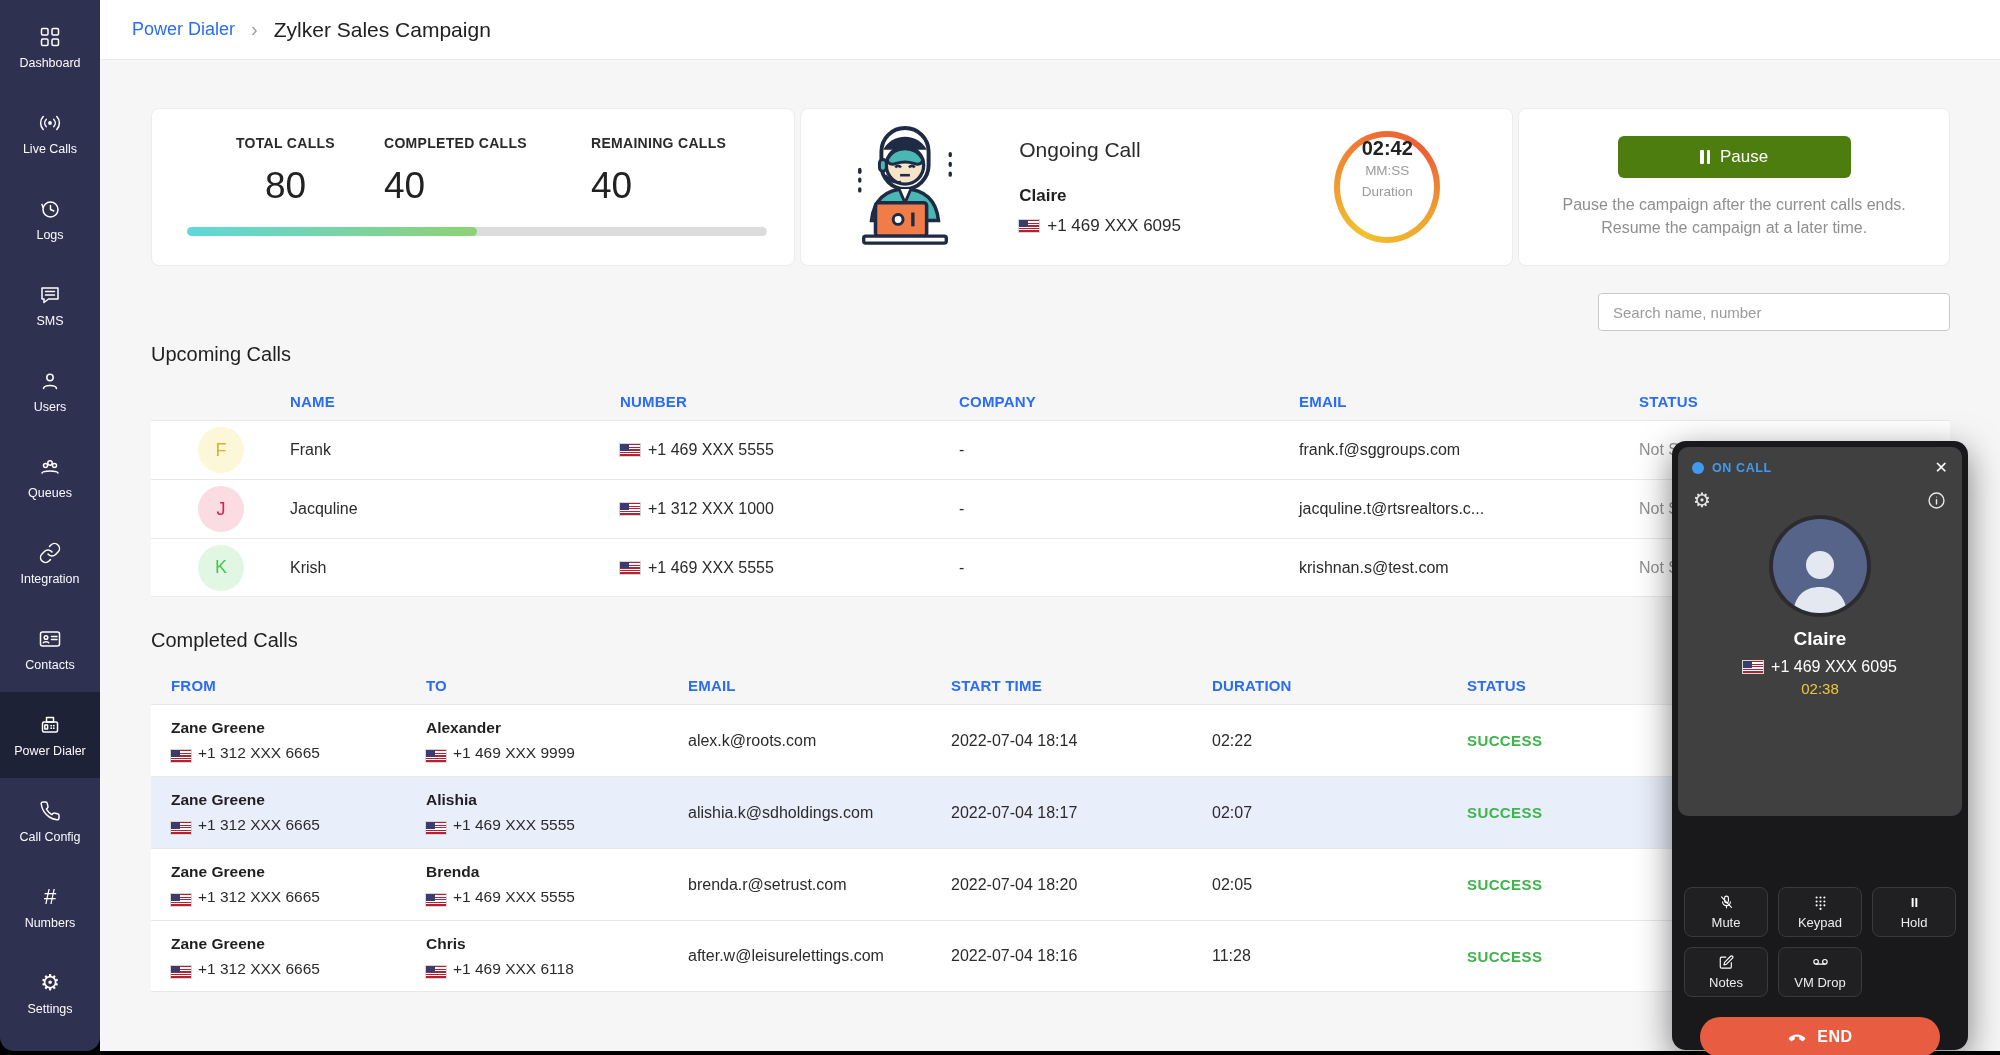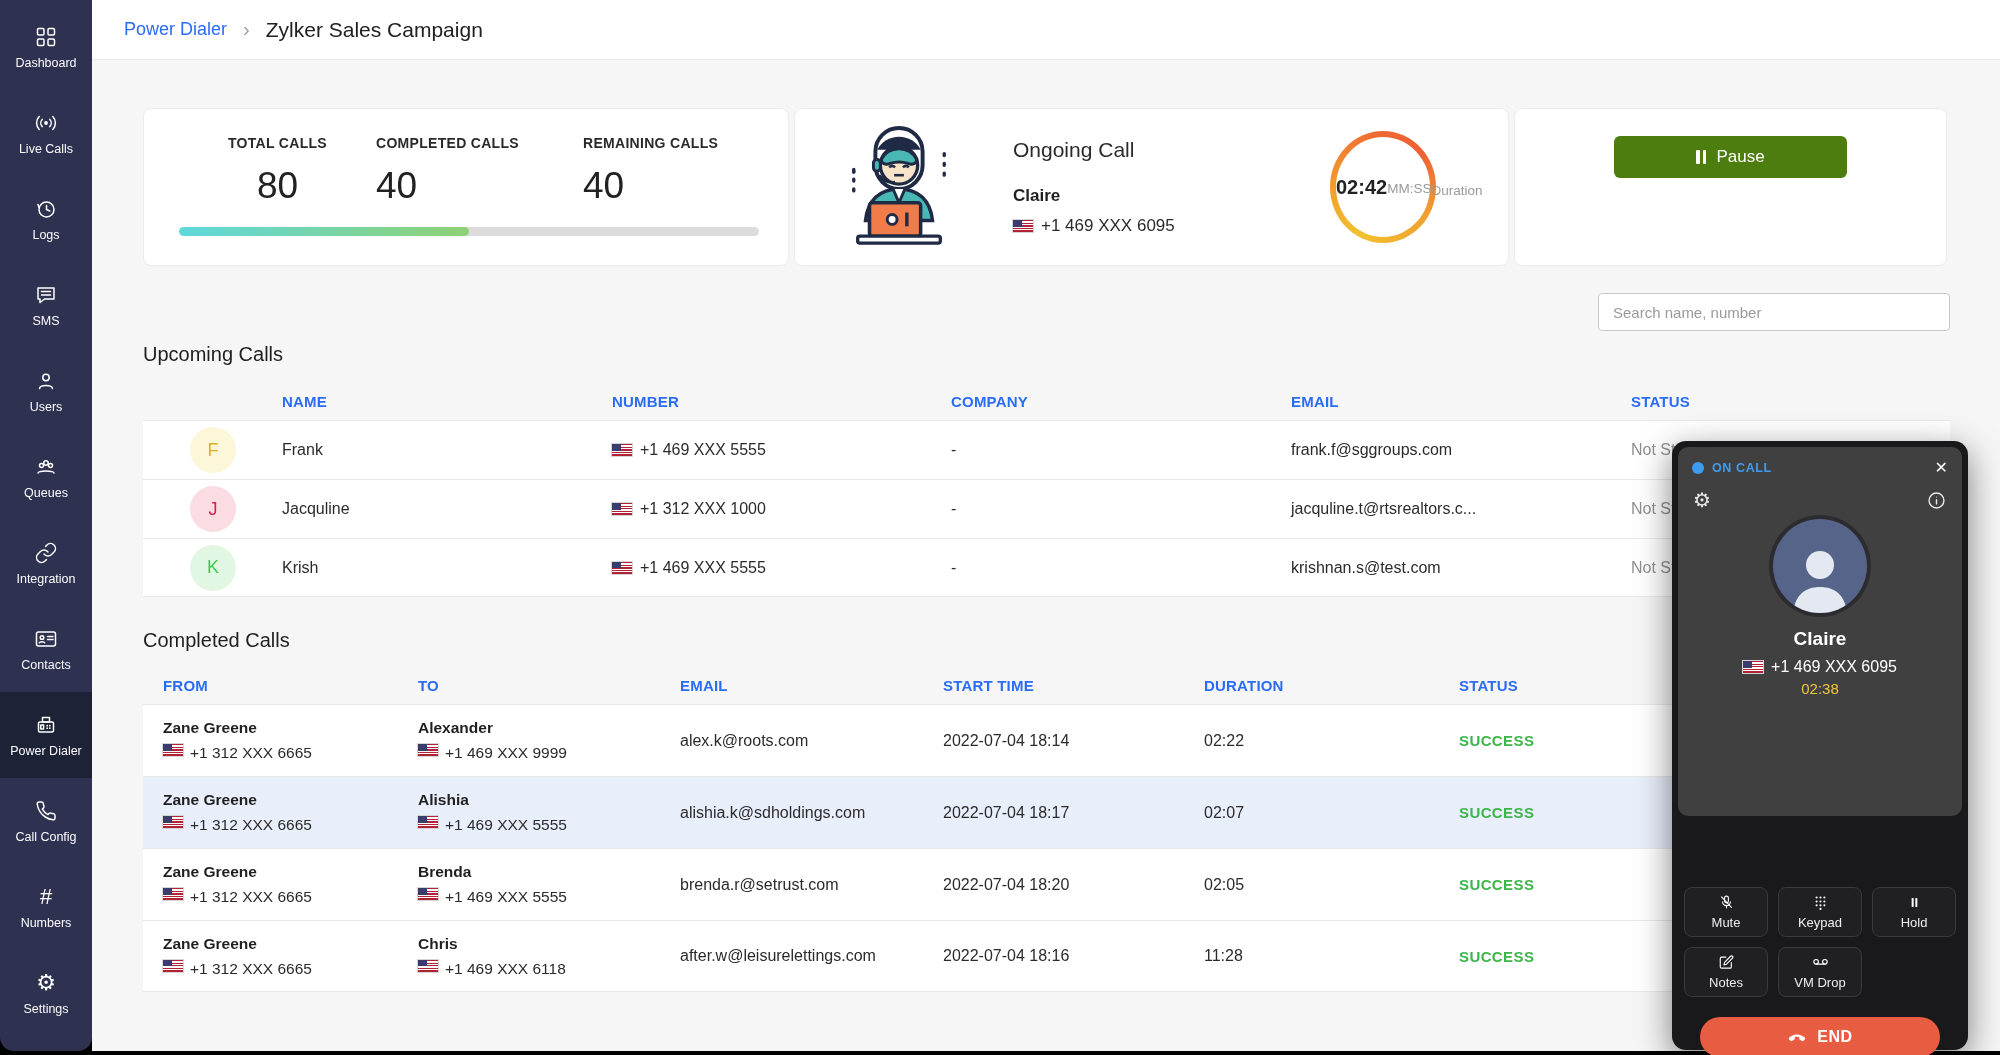--- a/index.html
+++ b/index.html
@@ -2,21 +2,21 @@
 <html><head>
 <meta charset="utf-8">
 <style>
   * { margin:0; padding:0; box-sizing:border-box; }
   html,body { width:2000px; height:1055px; }
   body { font-family:"Liberation Sans", sans-serif; background:#000; position:relative; overflow:hidden; }
 
   .app { position:absolute; top:0; left:0; width:2000px; height:1051px; display:flex; }
 
   
-  .sidebar { width:92px; height:1051px; background:#2e3250; border-radius:0 0 14px 14px; display:flex; flex-direction:column; padding-top:4px; flex-shrink:0; z-index:5; }
+  .sidebar { width:100px; height:1051px; background:#2e3250; border-radius:0 0 14px 14px; display:flex; flex-direction:column; padding-top:4px; flex-shrink:0; z-index:5; }
   .side-item { height:86px; display:flex; flex-direction:column; align-items:center; justify-content:center; gap:7px; color:#fff; cursor:pointer; }
   .side-item.active { background:#1e2236; }
   .side-item .lbl { font-size:12.5px; color:#fbfbfd; white-space:nowrap; }
   .side-item svg { width:24px; height:24px; stroke:#fff; fill:none; stroke-width:1.5; stroke-linecap:round; stroke-linejoin:round; }
   .side-item .tglyph { font-size:22px; line-height:24px; color:#fff; }
 
   
   .main { flex:1; height:1051px; background:#f6f6f7; display:flex; flex-direction:column; overflow:hidden; }
   .topbar { height:60px; background:#fff; border-bottom:1px solid #ebebeb; display:flex; align-items:center; padding-left:32px; flex-shrink:0; }
   .crumb-parent { color:#2b6cf5; font-size:18px; cursor:pointer; }
@@ -37,21 +37,21 @@
   .progress-fill { height:9px; border-radius:5px; width:50%; background:linear-gradient(90deg,#5ed8dc,#8fd174); }
 
   .card.ongoing { width:715px; display:flex; align-items:center; padding-left:45px; }
   .agent-illustration { width:118px; height:122px; flex-shrink:0; }
   .ongoing-mid { margin-left:55px; }
   .ongoing-title { font-size:21px; color:#2b2b2b; }
   .ongoing-name { font-size:17px; font-weight:bold; color:#1f1f1f; margin-top:24px; }
   .ongoing-number { display:flex; align-items:center; gap:8px; margin-top:10px; font-size:17px; color:#2b2b2b; }
   .timer-ring { margin-left:auto; margin-right:72px; width:106px; height:112px; border-radius:50%;
      background:conic-gradient(from 210deg,#f2c12e,#ef6a33 40%,#ee5f36 55%,#efa030 75%,#f2c12e); display:flex; align-items:center; justify-content:center; }
-  .timer-inner { width:94px; height:100px; border-radius:50%; background:#fff; display:flex; flex-direction:row; align-items:center; justify-content:flex-start; }
+  .timer-inner { width:94px; height:100px; border-radius:50%; background:#fff; display:flex; flex-direction:column; align-items:center; justify-content:flex-start; }
   .timer-value { font-size:20px; font-weight:bold; color:#222; }
   .timer-format { font-size:13.5px; color:#9a9a9a; margin-top:3px; }
   .timer-label { font-size:13.5px; color:#9a9a9a; margin-top:6px; }
 
   .card.pause { width:433px; display:flex; flex-direction:column; align-items:center; padding-top:27px; }
   .pause-btn { width:233px; height:42px; background:#4d7c0f; border:none; border-radius:6px; color:#fff; font-size:17px; font-family:inherit;
      display:flex; align-items:center; justify-content:center; gap:10px; cursor:pointer; }
   .pause-bars { display:inline-flex; gap:3px; }
   .pause-bars i { width:3.5px; height:14px; background:#fff; border-radius:1px; }
   .pause-desc { margin-top:15px; font-size:16px; color:#8f8f8f; text-align:center; line-height:1.45; }
@@ -81,21 +81,21 @@
 
   
   .ctable { margin-top:14px; }
   .ctable .hrow, .ctable .brow { display:grid; grid-template-columns:255px 262px 263px 261px 255px 1fr; align-items:center; }
   .ctable .hcell { padding-left:20px; }
   .ctable .brow { background:#fff; height:72px; border-top:1px solid #e9e9e9; }
   .ctable .brow:last-child { border-bottom:1px solid #e9e9e9; }
   .ctable .brow.highlight { background:#e9eefb; }
   .ccell { padding-left:20px; font-size:16px; color:#2b2b2b; }
   .person .pname { font-size:15.5px; font-weight:bold; color:#1f1f1f; }
-  .person .pnum { display:flex; align-items:flex-start; gap:7px; font-size:15.5px; color:#2b2b2b; margin-top:7px; }
+  .person .pnum { display:flex; align-items:flex-end; gap:7px; font-size:15.5px; color:#2b2b2b; margin-top:7px; }
   .status-success { font-size:15px; font-weight:bold; color:#3cb54a; letter-spacing:.4px; }
 
   
   .flag { position:relative; display:inline-block; width:20px; height:12px; flex-shrink:0;
      background:repeating-linear-gradient(180deg,#b22234 0 1.3px,#fff 1.3px 2.6px); outline:1px solid #d5d5d5; }
   .flag::before { content:""; position:absolute; left:0; top:0; width:9px; height:6.5px; background:#3c3b6e; }
 
   
   .widget { position:absolute; left:1672px; top:441px; width:296px; height:609px; background:#19191b; border-radius:14px;
      box-shadow:0 10px 34px rgba(0,0,0,.5); z-index:20; color:#fff; }
@@ -293,20 +293,24 @@
         </div>
 
         <div class="card pause">
           <button class="pause-btn">
             <span class="pause-bars">
                 <i></i>
                 <i></i>
               </span>
             <span>Pause</span>
           </button>
+          <div class="pause-desc">
+            <div>Pause the campaign after the current calls ends.</div>
+            <div>Resume the campaign at a later time.</div>
+          </div>
         </div>
       </div>
 
       <div class="search-row">
         <input class="search-input" type="text" placeholder="Search name, number" style="">
       </div>
 
       <div class="section-title">Upcoming Calls</div>
       <div class="utable">
         <div class="hrow">

